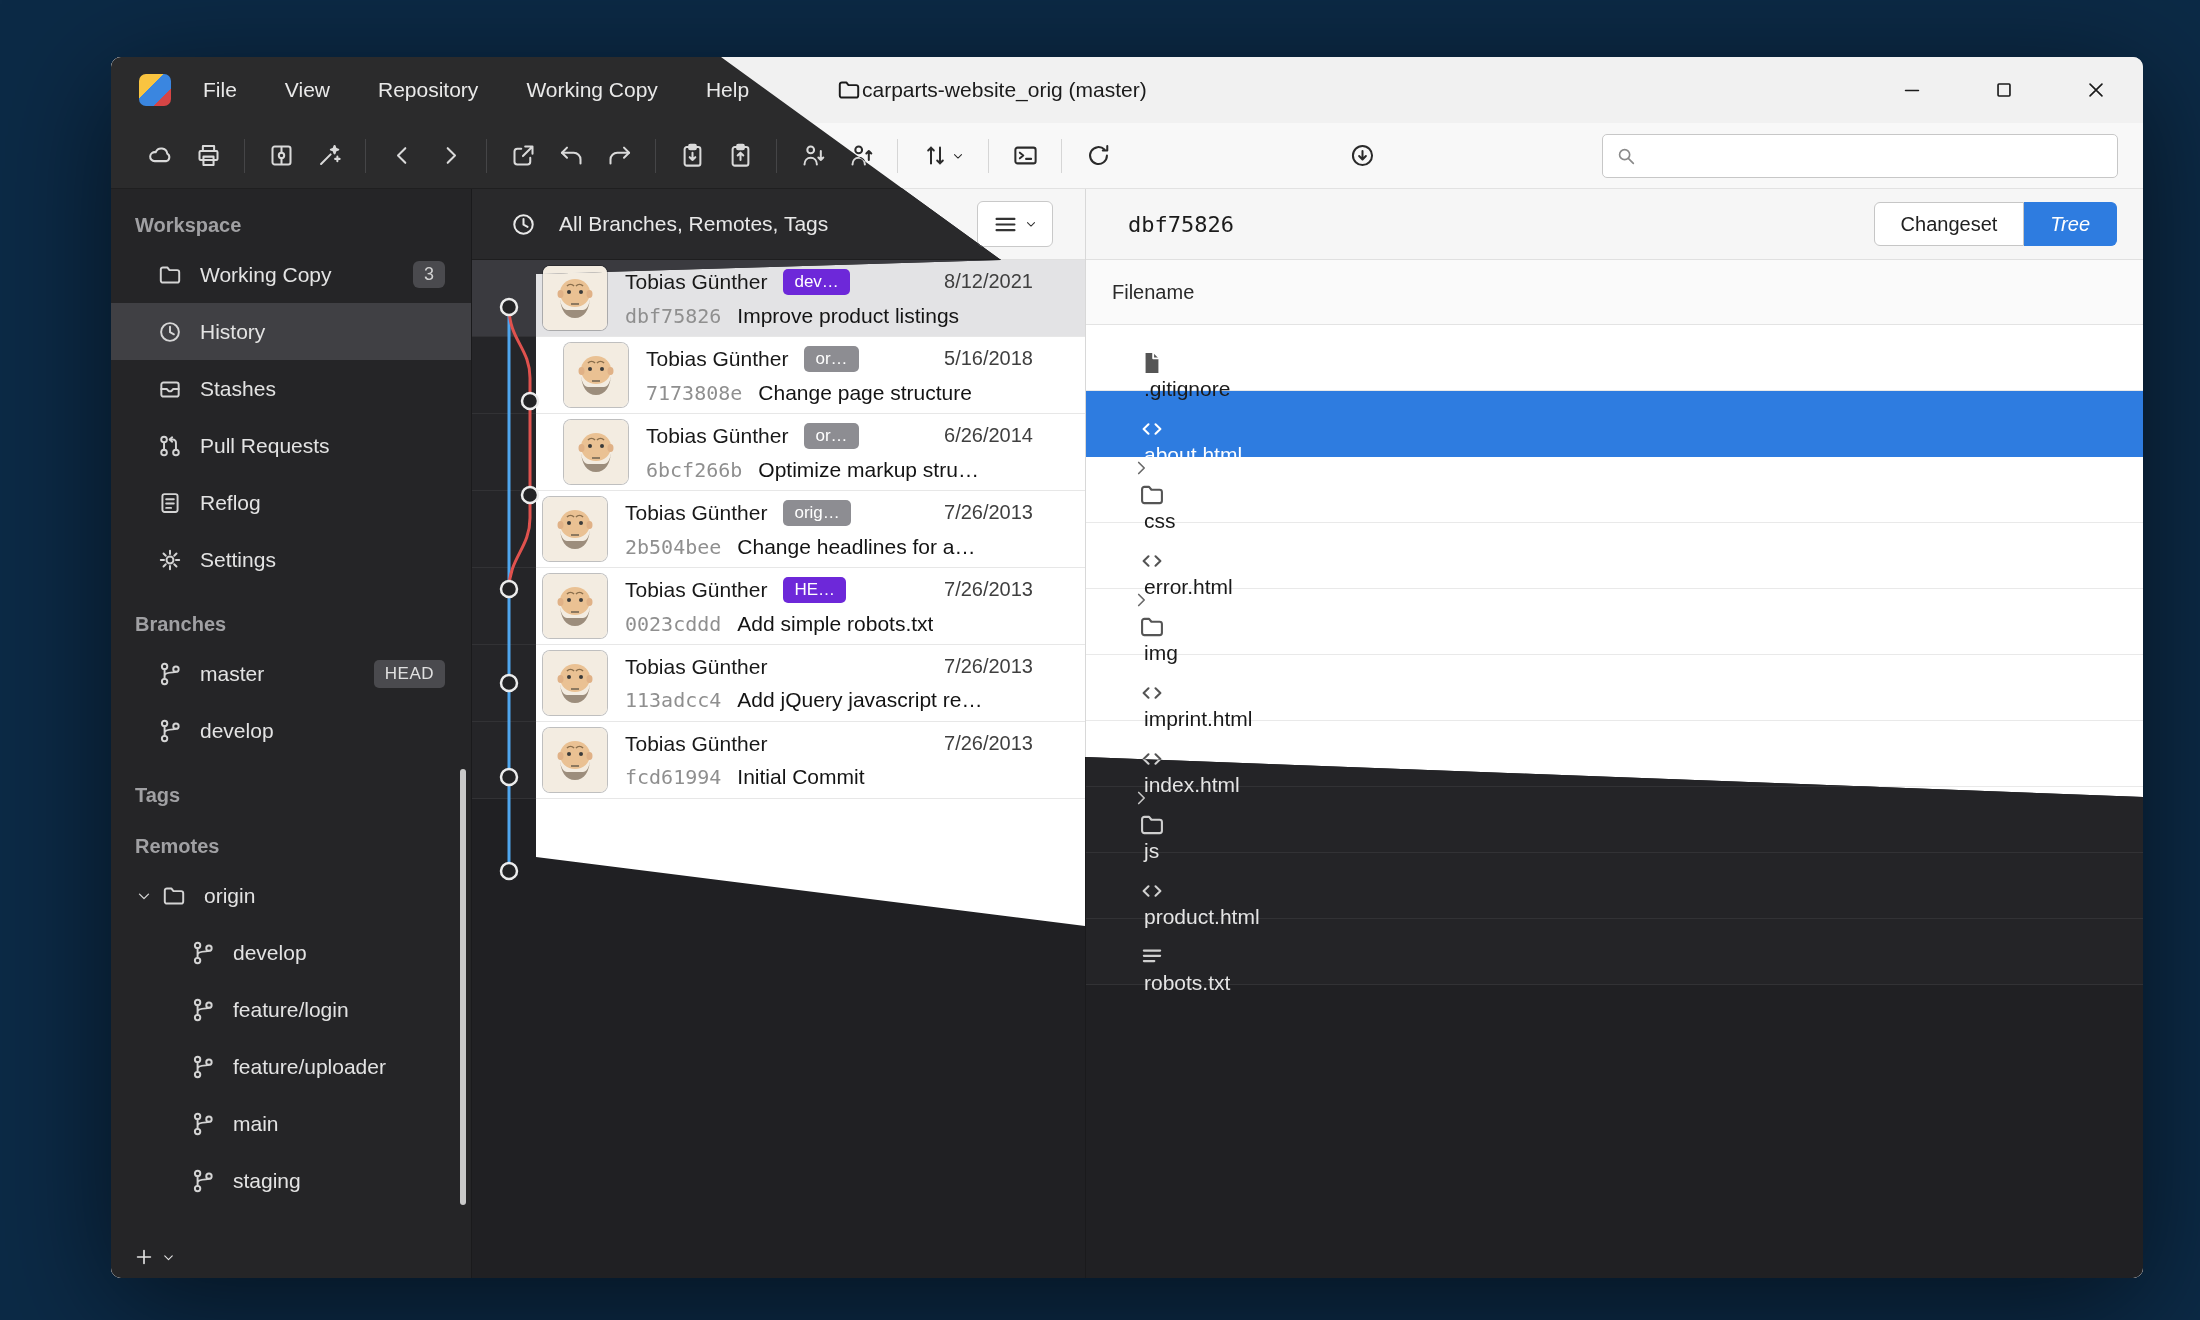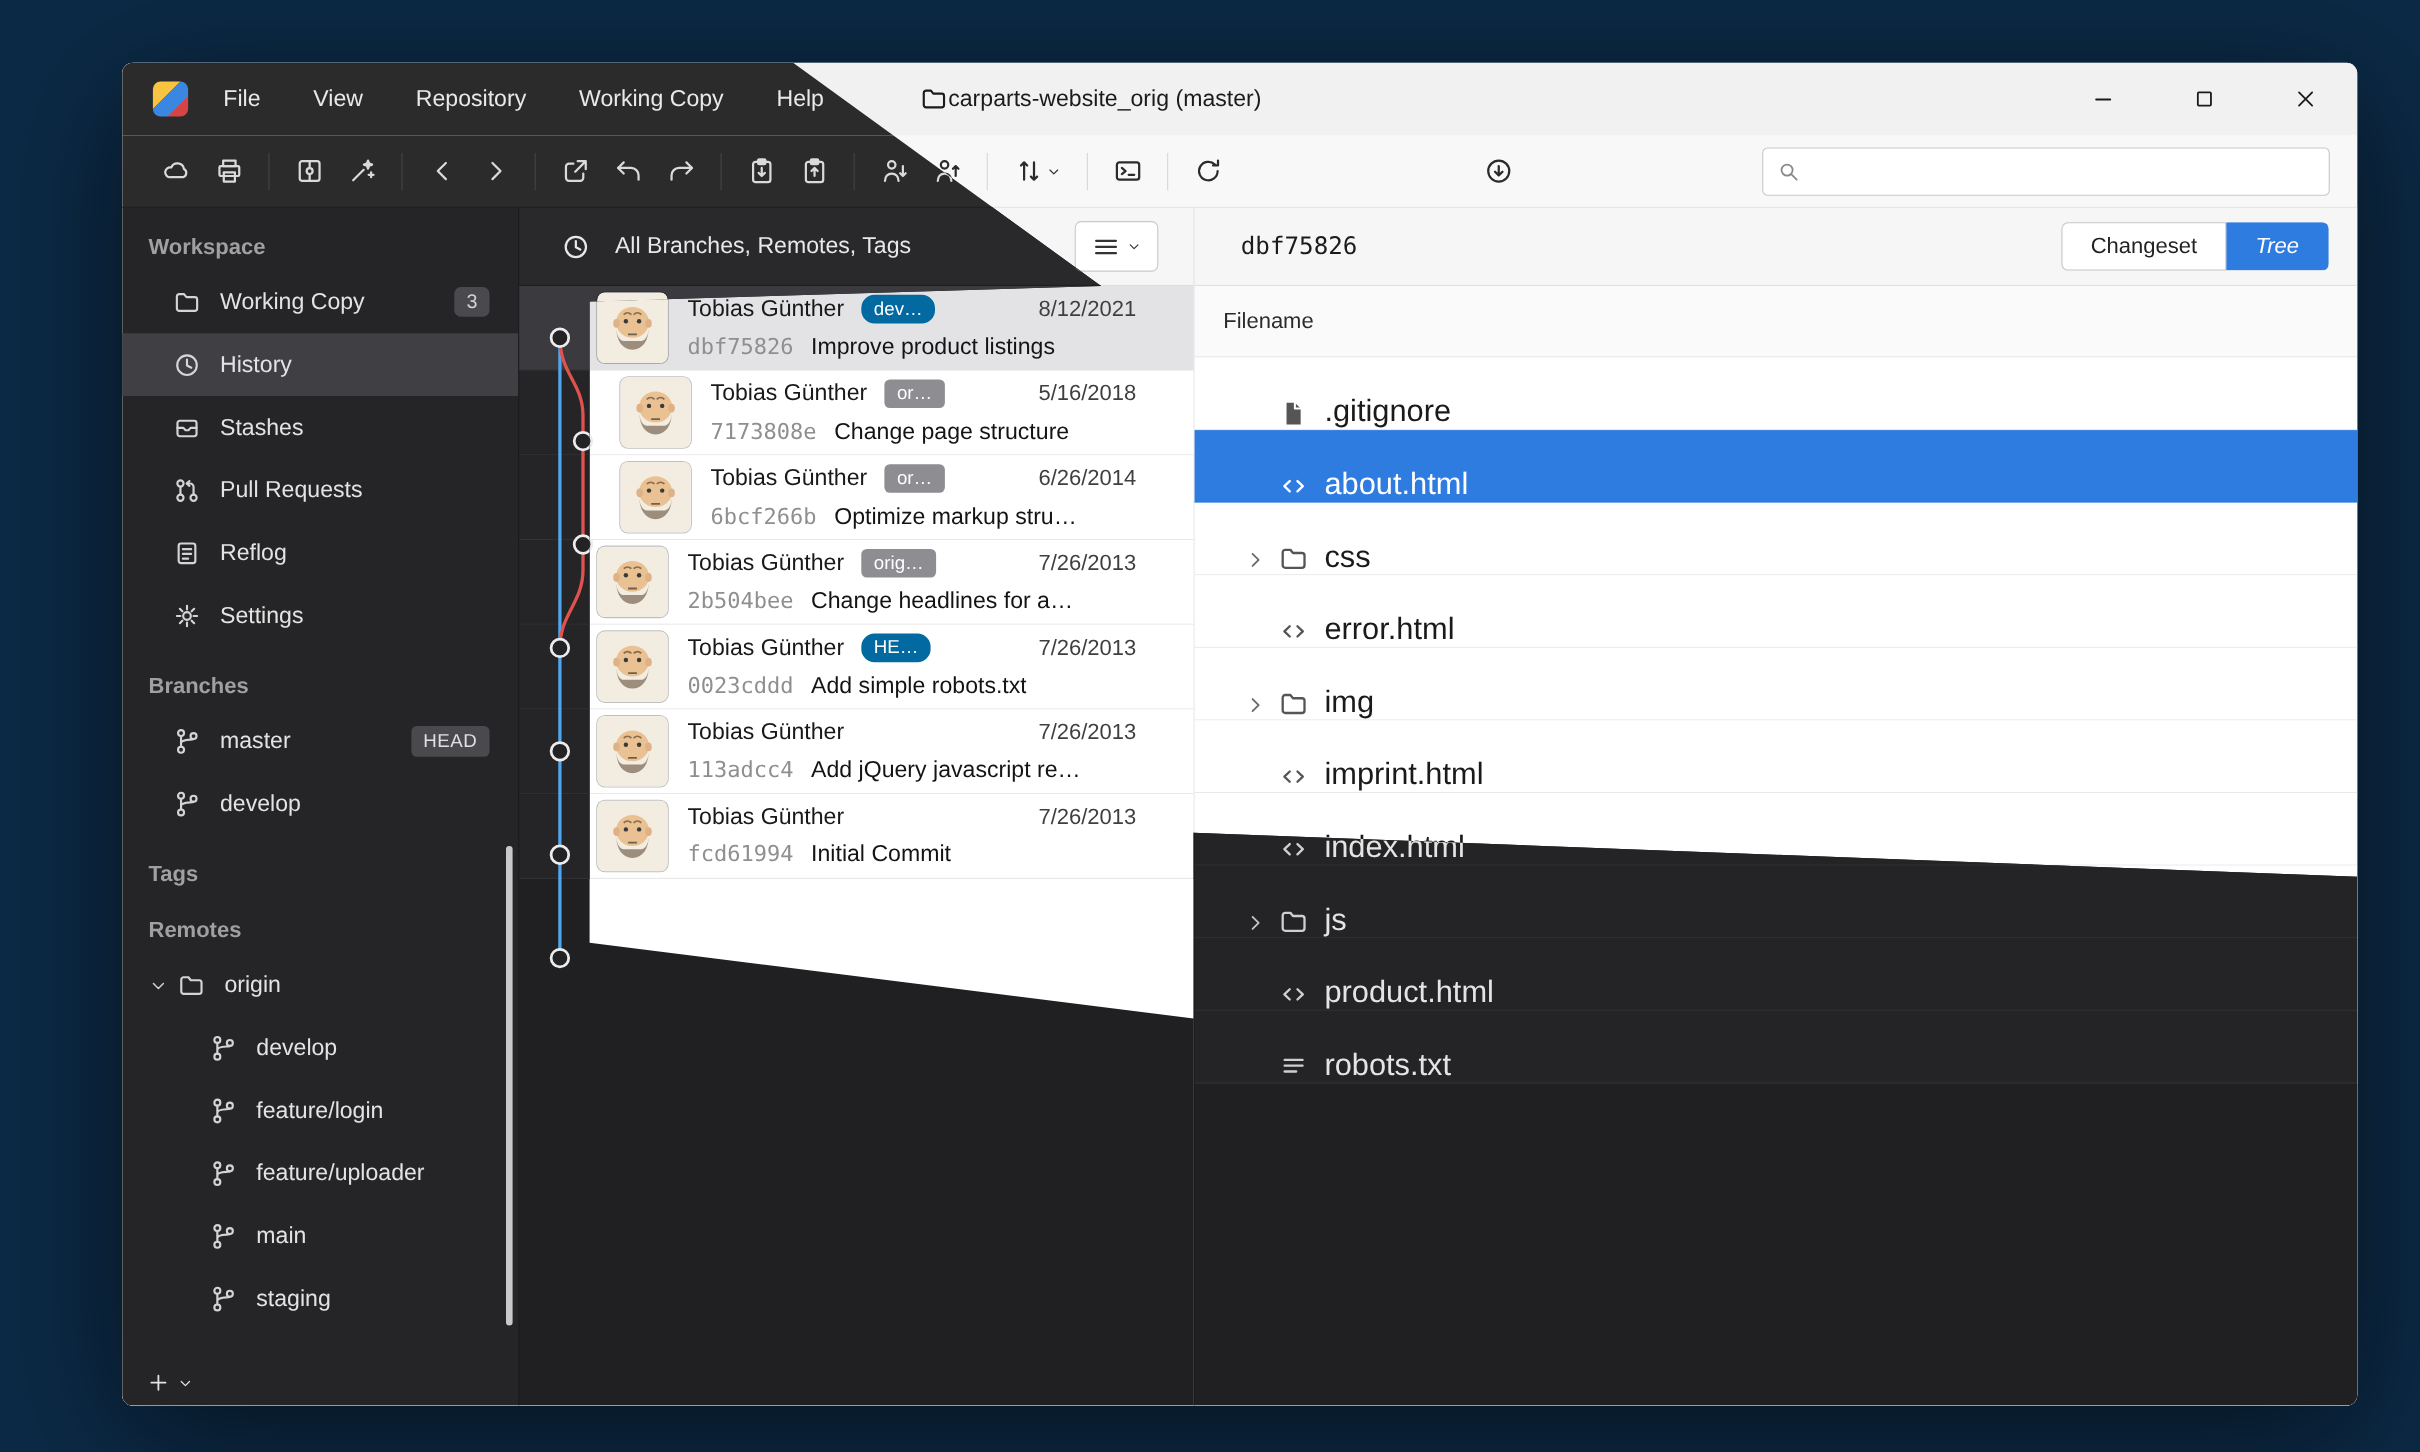--- a/index.html
+++ b/index.html
@@ -102,21 +102,21 @@
   .dark .commit-row.sel{background:#3a3a3f;}
   .commit-row.indent .avatar{margin-left:21px;}
   .avatar{width:64px;height:64px;flex:none;border-radius:7px;overflow:hidden;background:#fff;
     box-shadow:0 0 0 1px rgba(0,0,0,.25);}
   .c-main{flex:1;margin-left:18px;min-width:0;}
   .c-top{display:flex;align-items:center;}
   .c-author{font-size:21px;color:#191919;white-space:nowrap;}
   .dark .c-author{color:#e9e9e9;}
   .badge{margin-left:16px;font-size:17px;padding:3px 11px;border-radius:5px;color:#fff;white-space:nowrap;}
   .badge:empty{display:none;}
-  .badge[data-color="blue"]{background:#0369a1;border-radius:12px;}
+  .badge[data-color="blue"]{background:#6d28d9;}
   .badge[data-color="gray"]{background:#8d8d92;margin-left:16px;}
   .dark .badge[data-color="gray"]{background:#67676d;}
   .c-date{margin-left:auto;padding-right:52px;font-size:20px;color:#3f3f3f;white-space:nowrap;}
   .dark .c-date{color:#bdbdbd;}
   .c-bot{display:flex;align-items:baseline;margin-top:9px;}
   .c-hash{font-family:"DejaVu Sans Mono","Liberation Mono",monospace;font-size:20px;color:#8f8f8f;}
   .dark .c-hash{color:#9a9a9e;}
   .c-msg{margin-left:16px;font-size:21px;color:#141414;white-space:nowrap;overflow:hidden;text-overflow:ellipsis;}
   .dark .c-msg{color:#ececec;}
   .graph{position:absolute;left:0;top:0;pointer-events:none;}
@@ -131,22 +131,22 @@
   .seg-btn{height:44px;padding:0 26px;display:flex;align-items:center;font-size:20px;
     border:1px solid #c6c6c6;background:#fff;color:#222;box-sizing:border-box;}
   .dark .seg-btn{background:#38383b;border-color:#545457;color:#ddd;}
   .seg-btn:first-child{border-radius:6px 0 0 6px;}
   .seg-btn:last-child{border-radius:0 6px 6px 0;border-left:none;}
   .seg-btn.active{background:#2e7ce0;border-color:#2e7ce0;color:#fff;font-style:italic;}
   .dark .seg-btn.active{background:#2e7ce0;border-color:#2e7ce0;color:#fff;}
   .col-header{height:65px;display:flex;align-items:center;padding-left:26px;font-size:20px;color:#2a2a2a;
     background:#fafafa;border-bottom:1px solid #e3e3e3;box-sizing:border-box;}
   .dark .col-header{background:#252528;color:#d8d8d8;border-bottom:1px solid #323235;}
-  .file-row{height:66px;display:flex;align-items:flex-end;padding-left:44px;box-sizing:border-box;
-    border-bottom:1px solid #e9e9e9;background:#fff;font-size:28px;color:#1a1a1a;}
+  .file-row{height:66px;display:flex;align-items:flex-start;padding-left:44px;box-sizing:border-box;
+    border-bottom:1px solid #e9e9e9;background:#fff;font-size:21px;color:#1a1a1a;flex-direction:column;}
   .dark .file-row{background:#242427;border-bottom:1px solid #323235;color:#e4e4e4;}
   .file-row.sel{background:#2e7ce0;color:#fff;border-bottom-color:#2e7ce0;}
   .dark .file-row.sel{background:#2e7ce0;color:#fff;border-bottom-color:#2e7ce0;}
   .chev-slot{width:24px;height:24px;flex:none;color:#6a6a6a;}
   .dark .chev-slot{color:#c4c4c4;}
   .file-row.sel .chev-slot{color:#fff;}
   .chev-slot .ic{width:22px;height:22px;}
   .f-icon{width:28px;height:28px;flex:none;margin-left:8px;color:#555;}
   .dark .f-icon{color:#cfcfcf;}
   .file-row.sel .f-icon{color:#fff;}

